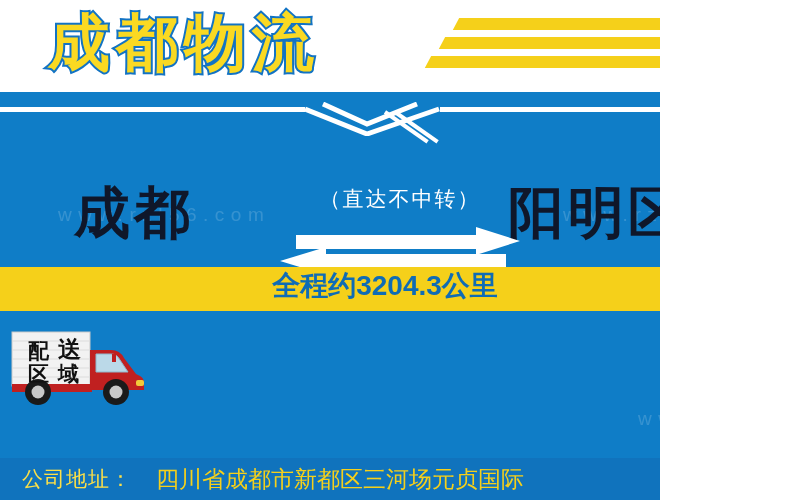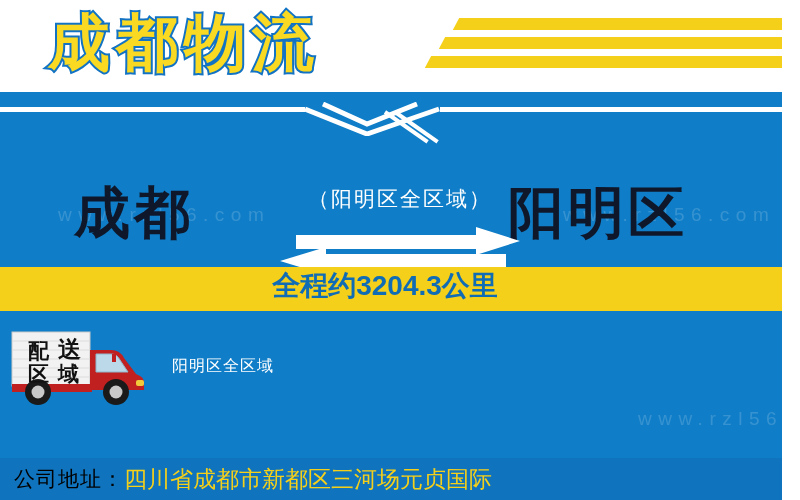--- a/index.html
+++ b/index.html
@@ -2,21 +2,21 @@
 <html><head>
 <meta charset="utf-8">
 <style>
   html,body{margin:0;padding:0;}
   body{
     width:800px;height:500px;overflow:hidden;
     font-family:"Liberation Sans","DejaVu Sans",sans-serif;
     background:#ffffff;
   }
   #poster{
-    position:relative;width:782px;height:500px;overflow:hidden;
+    position:relative;width:660px;height:500px;overflow:hidden;
     background:#ffffff;
   }
 
   
   .header{
     position:absolute;left:0;top:0;width:800px;height:92px;
     background:#ffffff;overflow:hidden;
   }
   .brand-title{
     position:absolute;left:48px;top:4px;
@@ -106,24 +106,24 @@
     position:absolute;left:172px;top:32px;
     color:#ffffff;font-size:16px;letter-spacing:1px;white-space:nowrap;
   }
 
   
   .addr-band{
     position:absolute;left:0;top:366px;width:800px;height:42px;
     background:#1073BD;display:flex;align-items:center;
   }
   .addr-label{
-    margin-left:14px;color:#000000;font-size:21px;letter-spacing:1px;white-space:nowrap;
+    margin-left:22px;color:#fde047;font-size:21px;letter-spacing:1px;white-space:nowrap;
   }
   .addr-value{
-    color:#F5D01A;font-size:23px;letter-spacing:0px;white-space:nowrap;
+    color:#F5D01A;font-size:23px;letter-spacing:0px;white-space:nowrap;margin-left:24px;
   }
 </style>
 </head>
 <body>
 
 <div id="poster">
 
   <div class="header">
     <div class="brand-title">成都物流</div>
     <div class="stripes">
@@ -150,21 +150,21 @@
 
     <div class="wm wm-1">www.rzl56.com</div>
     <div class="wm wm-2">www.rzl56.com</div>
     <div class="wm wm-3">www.rzl56.com</div>
 
     <div class="route">
       <div class="city city-from">成都</div>
       <div class="city city-to">阳明区</div>
 
       <div class="mid">
-        <div class="direct-note">（阳明区全区域）</div>
+        <div class="direct-note">（直达不中转）</div>
         <div class="arrow-wrap">
           <svg width="240" height="48" viewBox="0 0 240 48">
             <path d="M 240 14 L 196 0 L 196 8 L 16 8 L 16 22 L 196 22 L 196 28 Z" fill="#ffffff"></path>
             <path d="M 0 34 L 46 20 L 46 27 L 226 27 L 226 41 L 46 41 L 46 48 Z" fill="#ffffff"></path>
           </svg>
         </div>
         <div class="round-note">【往返运输】</div>
       </div>
     </div>
 
@@ -202,21 +202,20 @@
           <circle cx="30" cy="66" r="6.5" fill="#C9C9C9"></circle>
           <circle cx="108" cy="66" r="13" fill="#1A1A1A"></circle>
           <circle cx="108" cy="66" r="6.5" fill="#C9C9C9"></circle>
 
           <text x="20" y="32" font-family="DejaVu Sans, sans-serif" font-size="21" font-weight="bold" fill="#111111">配</text>
           <text x="50" y="31" font-family="DejaVu Sans, sans-serif" font-size="23" font-weight="bold" fill="#111111">送</text>
           <text x="20" y="55" font-family="DejaVu Sans, sans-serif" font-size="21" font-weight="bold" fill="#111111">区</text>
           <text x="50" y="55" font-family="DejaVu Sans, sans-serif" font-size="21" font-weight="bold" fill="#111111">域</text>
         </svg>
       </div>
-      <div class="truck-label">阳明区全区域</div>
     </div>
 
     <div class="addr-band">
       <span class="addr-label">公司地址：</span>
       <span class="addr-value">四川省成都市新都区三河场元贞国际</span>
     </div>
 
   </div>
 </div>
 

